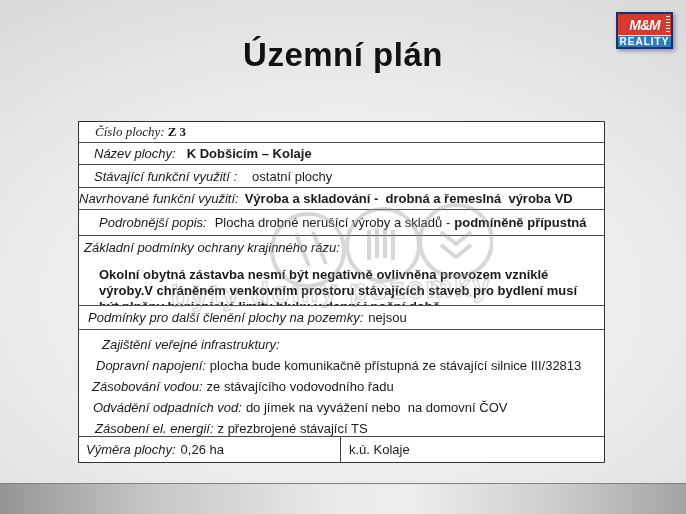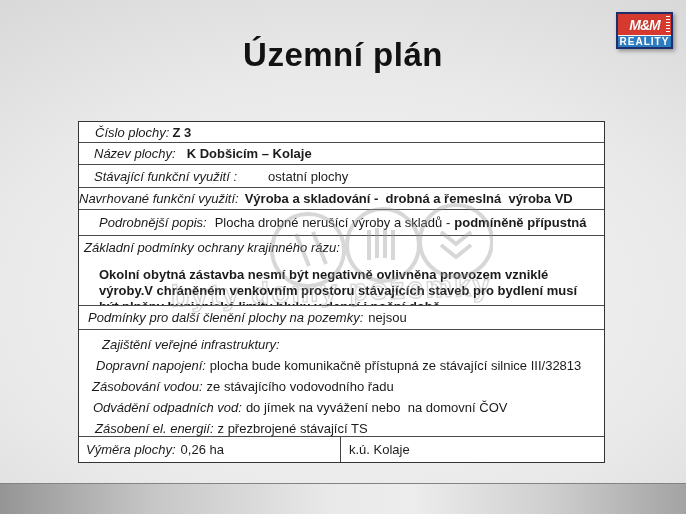--- a/index.html
+++ b/index.html
@@ -58,25 +58,25 @@
     background: #fff; border: 1px solid #333; color: #1b1b1b;
     font-size: 13px; z-index: 2;
   }
   .row { border-bottom: 1px solid #4a4a4a; overflow: hidden; }
   .row:last-child { border-bottom: none; text-align: center; }
   .row-single { display: flex; align-items: center; white-space: nowrap; }
   .lbl { font-style: italic; white-space: pre; }
   .val { white-space: pre; }
   .b { font-weight: bold; }
 
-  .r1 { height: 21px; padding-left: 16px; }
+  .r1 { height: 21px; padding-left: 16px; font-family: Liberation Serif, serif; }
   .r1 .val { margin-left: 3px; text-align: right; }
   .r2 { height: 22px; padding-left: 15px; }
   .r2 .val { margin-left: 11px; }
-  .r3 { height: 23px; padding-left: 15px; gap: 16px; }
+  .r3 { height: 23px; padding-left: 15px; }
   .r3 .val { margin-left: 15px; }
   .r4 { height: 22px; }
   .r4 .val { margin-left: 6px; }
   .r5 { height: 26px; padding-left: 20px; }
   .r5 .val { margin-left: 8px; }
   .r5 .b { margin-left: 4px; }
 
   .r6 { height: 70px; padding-top: 3px; }
   .r6 .heading { font-style: italic; padding-left: 5px; line-height: 18px; }
   .r6 .body {

